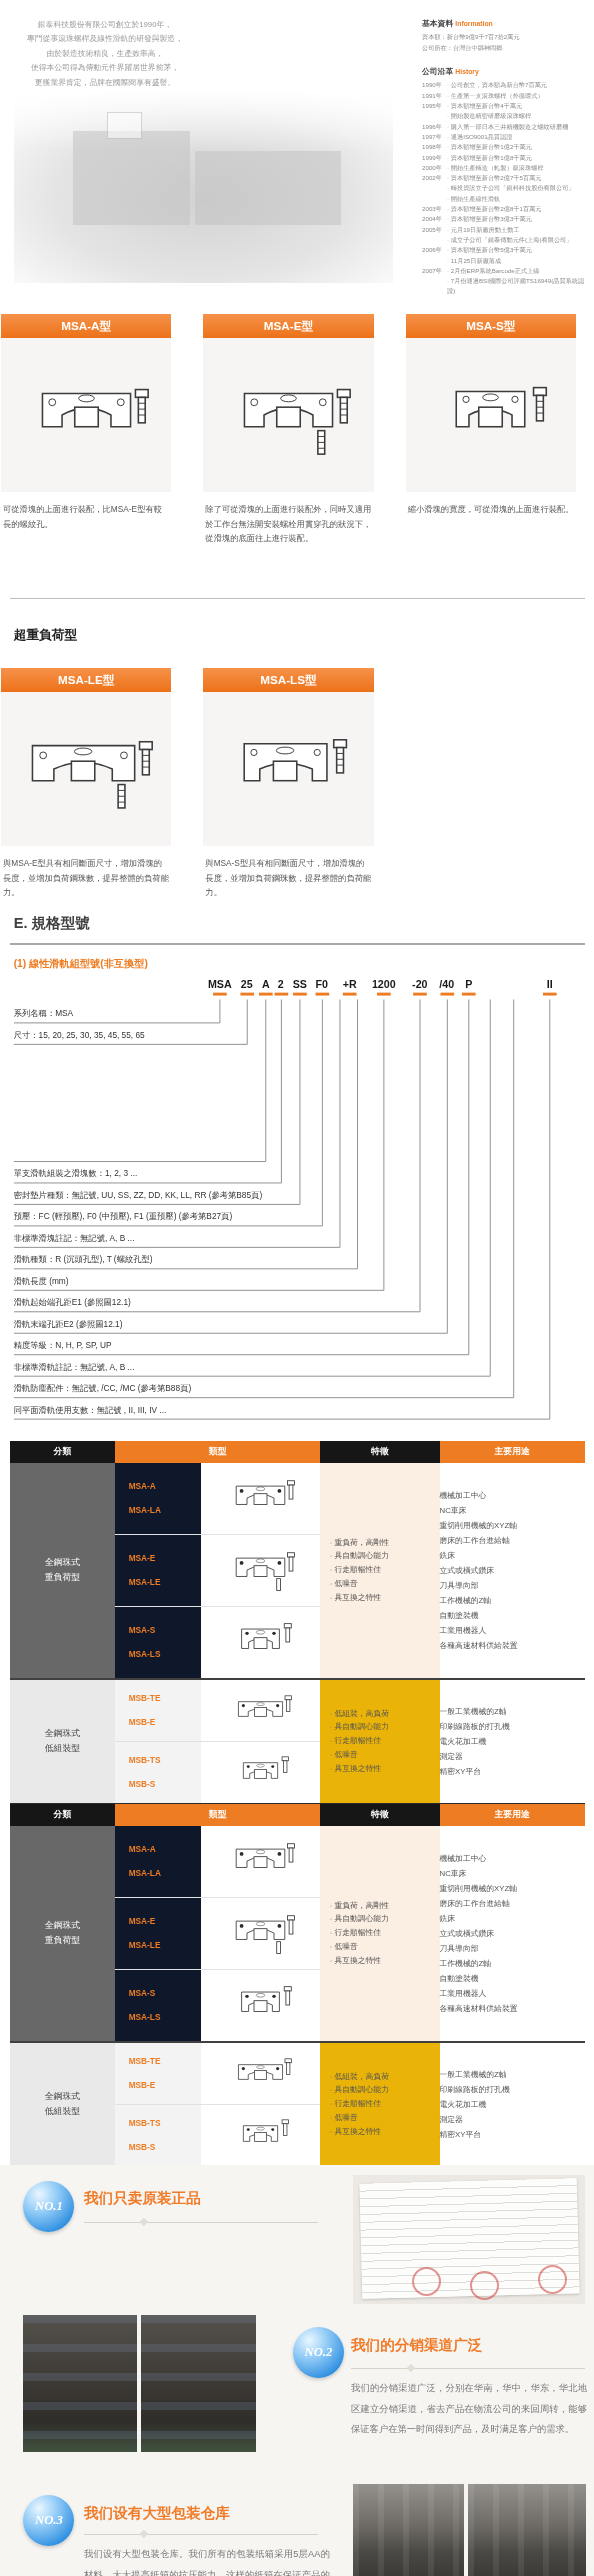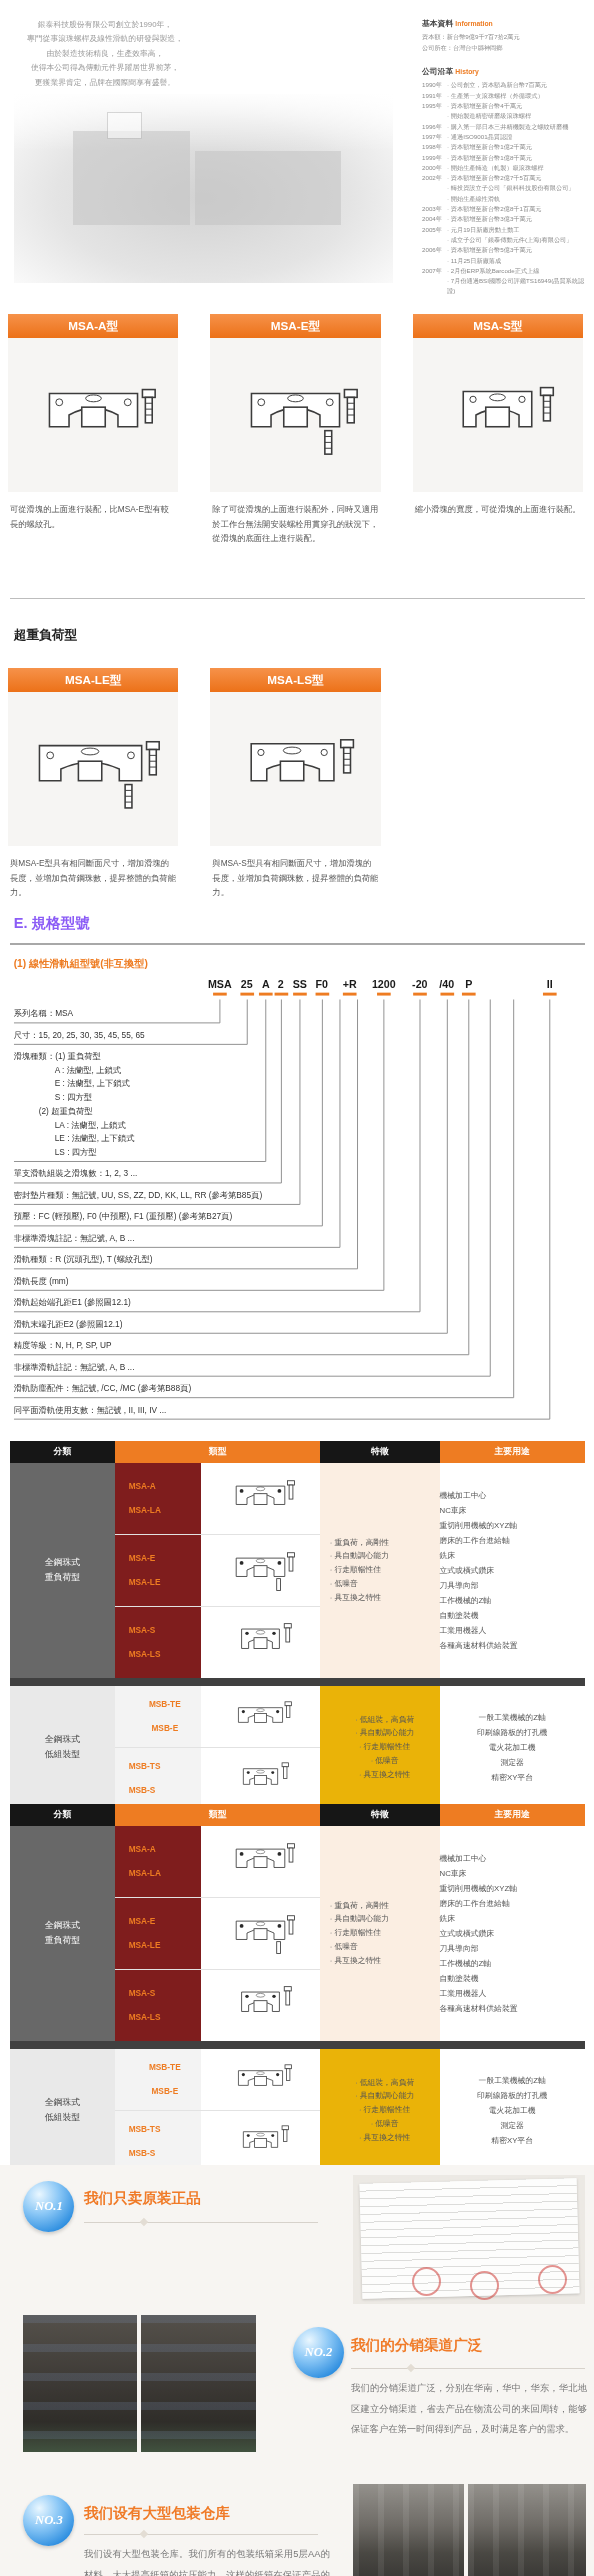--- a/index.html
+++ b/index.html
@@ -22,32 +22,32 @@
   .info-h{font-size:7.8px;font-weight:bold;color:#444;margin-bottom:3.9px;}
   .info-h .en{color:#ee7c22;font-weight:bold;font-size:6.8px;}
   .info-line{line-height:10.7px;}
   .hist-wrap{margin-top:11.7px;}
   .hist{display:flex;line-height:10.3px;}
   .hist .yr{width:25px;flex:0 0 25px;}
   .hist .evs{flex:1;}
   .hist .evs div:before{content:"· ";}
 
   
-  .cards{position:absolute;left:8px;width:575px;display:grid;grid-template-columns:1fr 1fr 1fr;column-gap:15.6px;gap:32px;}
+  .cards{position:absolute;left:1px;width:575px;display:grid;grid-template-columns:1fr 1fr 1fr;column-gap:15.6px;gap:32px;}
   .cards.row1{top:314px;}
   .cards.row2{top:668px;}
   .card .bar{height:24.4px;background:linear-gradient(180deg,#f6924a,#ec7118);
     color:#fff;font-weight:bold;font-size:11.7px;display:flex;align-items:center;justify-content:center;}
   .card .body{height:154px;background:#f6f5f3;display:flex;align-items:center;justify-content:center;}
   .card .cap{margin-top:9.8px;font-size:8.3px;color:#555;line-height:14.6px;padding:0 2px;}
   .divider{position:absolute;left:9.8px;top:598px;width:575px;height:1px;background:#bdbdbd;}
   .hl-title{position:absolute;left:13.7px;top:627px;font-size:12.7px;font-weight:bold;color:#222;}
 
   
-  .spec-title{position:absolute;left:13.7px;top:914px;font-size:14.6px;font-weight:bold;color:#8b5cf6;}
+  .spec-title{position:absolute;left:13.7px;top:914px;font-size:14.6px;font-weight:bold;color:#404040;}
   .spec-underline{position:absolute;left:9.8px;top:943px;width:575px;height:2px;background:#a8a8a8;}
   .spec-sub{position:absolute;left:13.7px;top:957px;font-size:10.2px;font-weight:bold;color:#ee7c22;}
   .diagram{position:absolute;left:9.8px;top:978px;width:575px;height:447px;}
   .ladder{position:absolute;left:0;top:0;}
   .tk{position:absolute;top:0;transform:translateX(-50%);font-size:10.7px;font-weight:bold;color:#1a1a1a;white-space:nowrap;}
   .t1{left:210px;} .t2{left:237px;} .t3{left:256px;} .t4{left:271px;} .t5{left:290px;} .t6{left:312px;}
   .t7{left:340px;} .t8{left:374px;} .t9{left:410px;} .t10{left:437px;} .t11{left:459px;} .t12{left:540px;}
   .srow{position:absolute;left:3.9px;font-size:8.3px;color:#333;white-space:nowrap;}
   .r1{top:30px;} .r2{top:52px;} .r3{top:72px;line-height:13.7px;}
   .r4{top:190px;} .r5{top:212px;} .r6{top:233px;} .r7{top:255px;} .r8{top:276px;}
@@ -64,31 +64,31 @@
   .ctable .h-type{width:205px;} .ctable .h-feat{width:119px;background:#161616;} .ctable .h-use{width:145px;}
   .ctable td{padding:0;vertical-align:middle;}
   .cat{font-size:8.8px;text-align:center;line-height:14.6px;}
   .cat.g1{background:#686868;color:#fff;}
   .cat.g2{background:#e9e9e9;color:#444;}
   .models{height:71px;}
   .g2row .models{height:61px;}
   .mwrap{display:flex;height:100%;}
   .mlabels{flex:0 0 86px;display:flex;flex-direction:column;justify-content:center;gap:13.7px;
            padding-left:13.7px;box-sizing:border-box;font-size:8.3px;font-weight:bold;color:#ee7c22;}
-  .g1 .mlabels,.mlabels.p1{background:#7f1d1d;}
+  .g1 .mlabels,.mlabels.p1{background:#0f172a;}
   .mlabels.p2{background:#f3f3f3;}
   .mimg{flex:1;background:#fff;display:flex;align-items:center;justify-content:center;}
   .feat{font-size:7.8px;color:#555;}
   .feat.f1{background:#fbeee2;} .feat.f2{background:#eab308;margin-top:40px;}
   .feat .fi{line-height:13.7px;padding-left:9.8px;}
   .feat .fi:before{content:"‧ ";color:#777;}
   .uses{font-size:7.8px;color:#555;background:#fff;padding-left:9.8px;}
   .uses .ui{line-height:15px;}
   .subrow td{border-top:1px solid #e2e2e2;}
-  .gdiv td{border-top:8px solid #404040;text-align:center;}
+  .gdiv td{border-top:2px solid #404040;}
   .ctable{border-bottom:2px solid #2b2b2b;padding-left:45px;}
 
   
   .promo-bg{position:absolute;left:0;top:2165px;width:594px;height:411px;background:#f7f5f2;}
   .badge{position:absolute;width:51px;height:51px;border-radius:50%;
     background:radial-gradient(circle at 32% 26%,#eaf7ff 0%,#8cc8f6 38%,#2f8fe0 78%,#1b74c4 100%);
     color:#fff;display:flex;align-items:center;justify-content:center;
     font-family:"Liberation Serif",serif;font-style:italic;font-weight:bold;font-size:12.7px;
     box-shadow:0 2px 3.9px rgba(0,0,0,.18);text-align:center;}
   .p-title{position:absolute;font-size:14.6px;font-weight:bold;color:#f07b28;}
@@ -380,30 +380,20 @@
     <div class="tk t6">F0</div>
     <div class="tk t7">+R</div>
     <div class="tk t8">1200</div>
     <div class="tk t9">-20</div>
     <div class="tk t10">/40</div>
     <div class="tk t11">P</div>
     <div class="tk t12">II</div>
 
     <div class="srow r1">系列名稱：MSA</div>
     <div class="srow r2">尺寸：15, 20, 25, 30, 35, 45, 55, 65</div>
-    <div class="srow r3">
-      <div>滑塊種類：(1) 重負荷型</div>
-      <div class="ind1">A : 法蘭型, 上鎖式</div>
-      <div class="ind1">E : 法蘭型, 上下鎖式</div>
-      <div class="ind1">S : 四方型</div>
-      <div class="ind2">(2) 超重負荷型</div>
-      <div class="ind1">LA : 法蘭型, 上鎖式</div>
-      <div class="ind1">LE : 法蘭型, 上下鎖式</div>
-      <div class="ind1">LS : 四方型</div>
-    </div>
     <div class="srow r4">單支滑軌組裝之滑塊數：1, 2, 3 ...</div>
     <div class="srow r5">密封墊片種類：無記號, UU, SS, ZZ, DD, KK, LL, RR (參考第B85頁)</div>
     <div class="srow r6">預壓：FC (輕預壓), F0 (中預壓), F1 (重預壓) (參考第B27頁)</div>
     <div class="srow r7">非標準滑塊註記：無記號, A, B ...</div>
     <div class="srow r8">滑軌種類：R (沉頭孔型), T (螺紋孔型)</div>
     <div class="srow r9">滑軌長度 (mm)</div>
     <div class="srow r10">滑軌起始端孔距E1 (參照圖12.1)</div>
     <div class="srow r11">滑軌末端孔距E2 (參照圖12.1)</div>
     <div class="srow r12">精度等級：N, H, P, SP, UP</div>
     <div class="srow r13">非標準滑軌註記：無記號, A, B ...</div>

